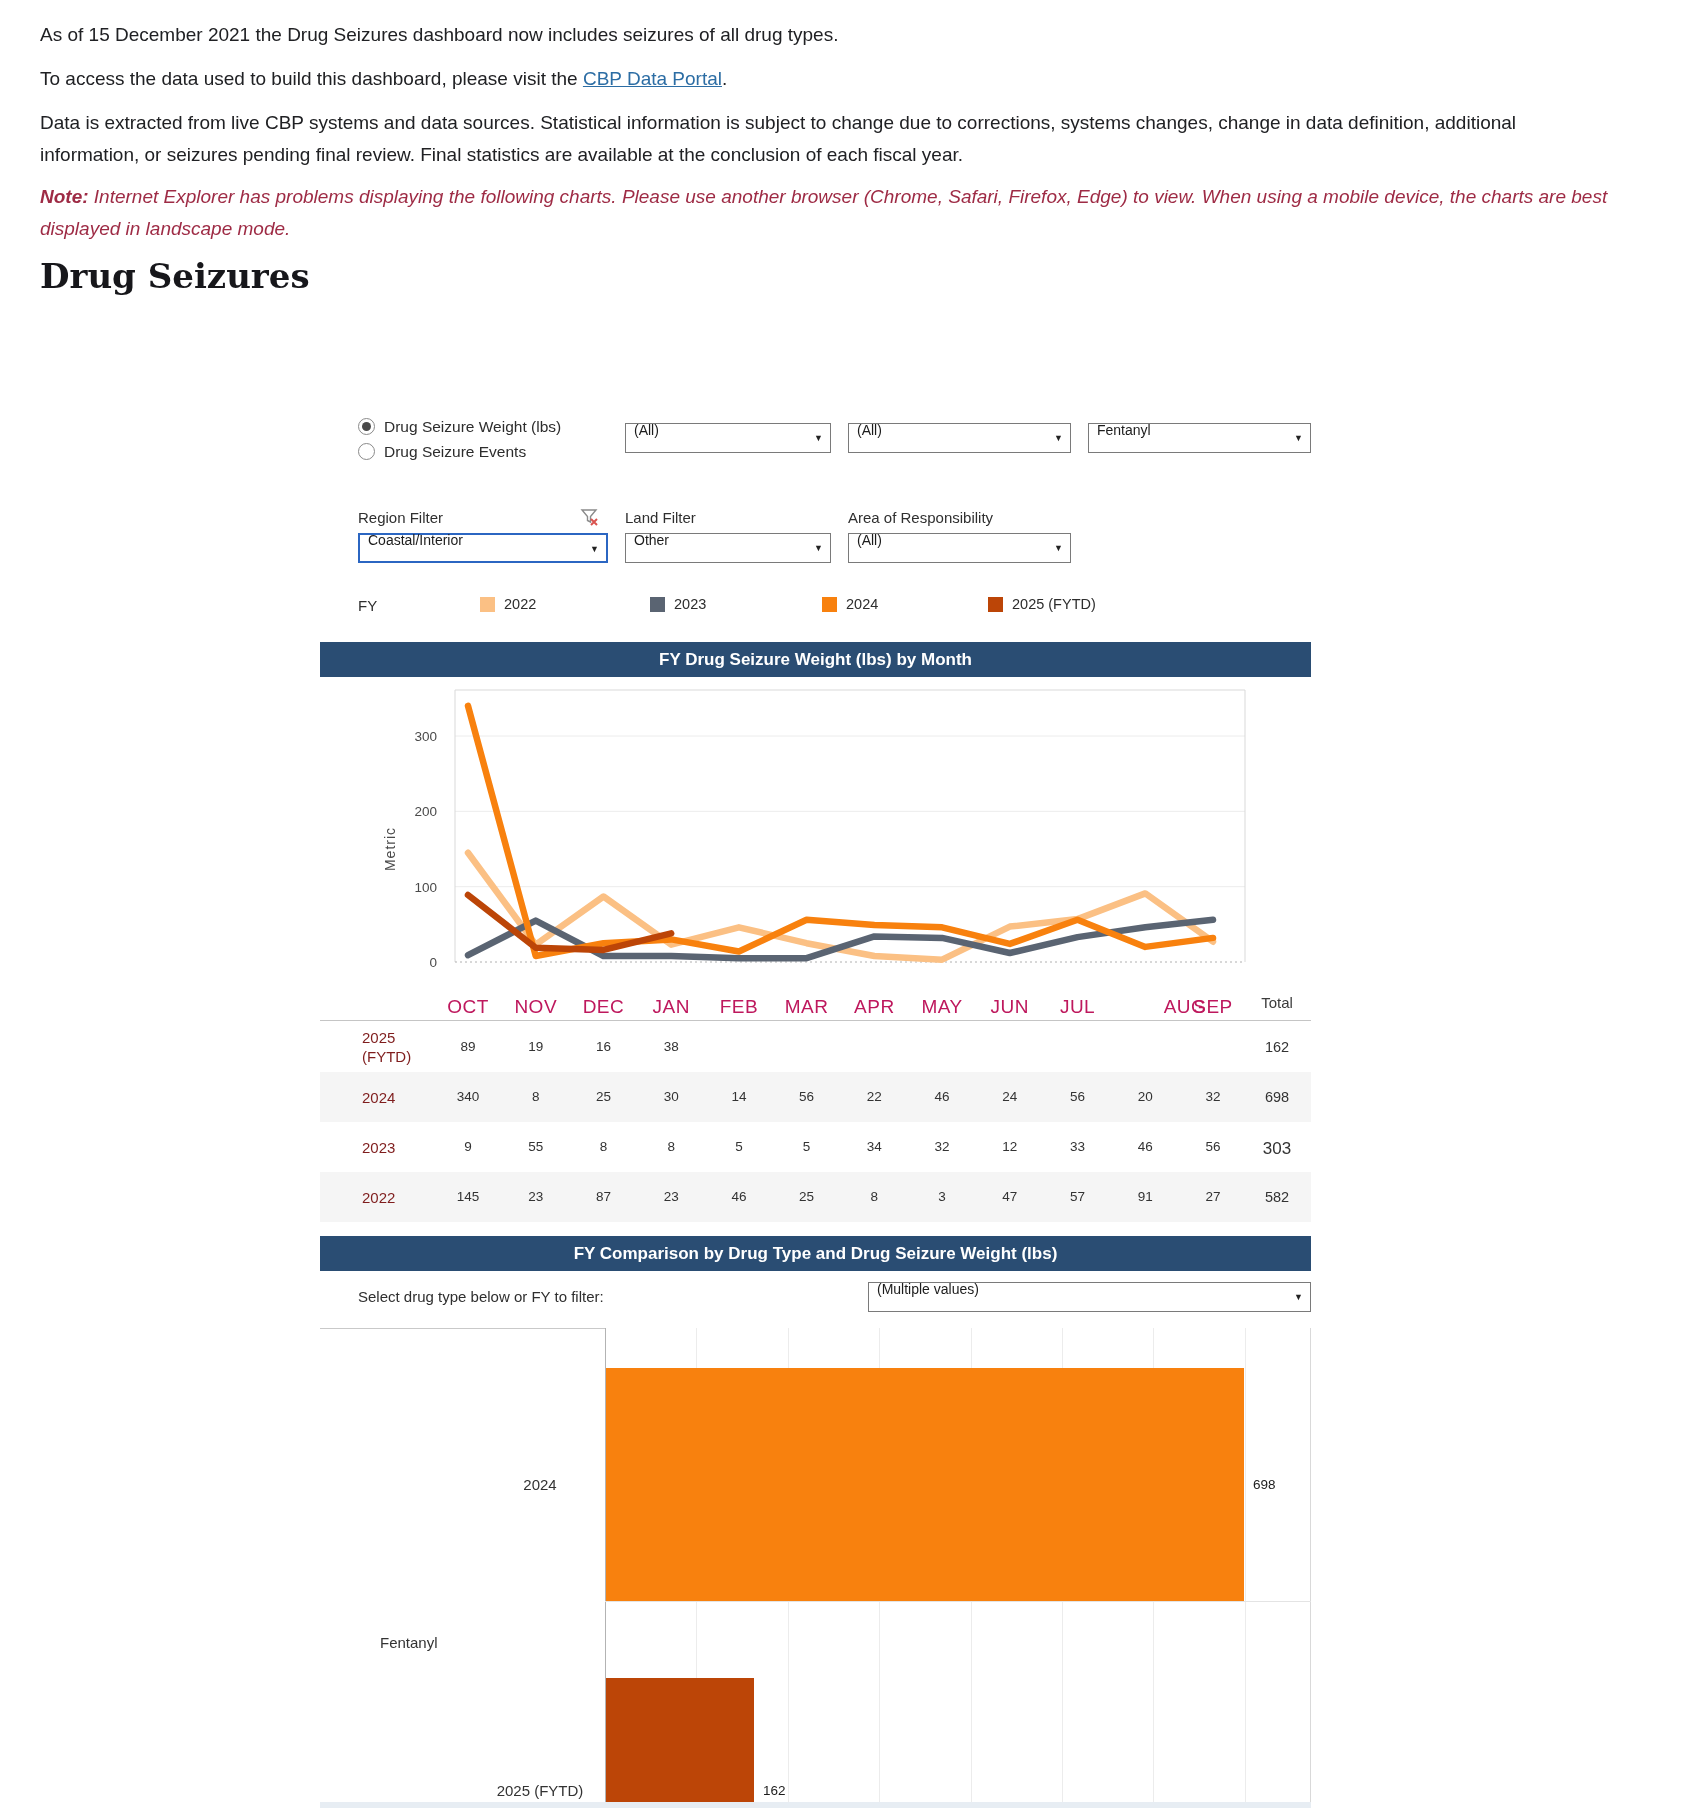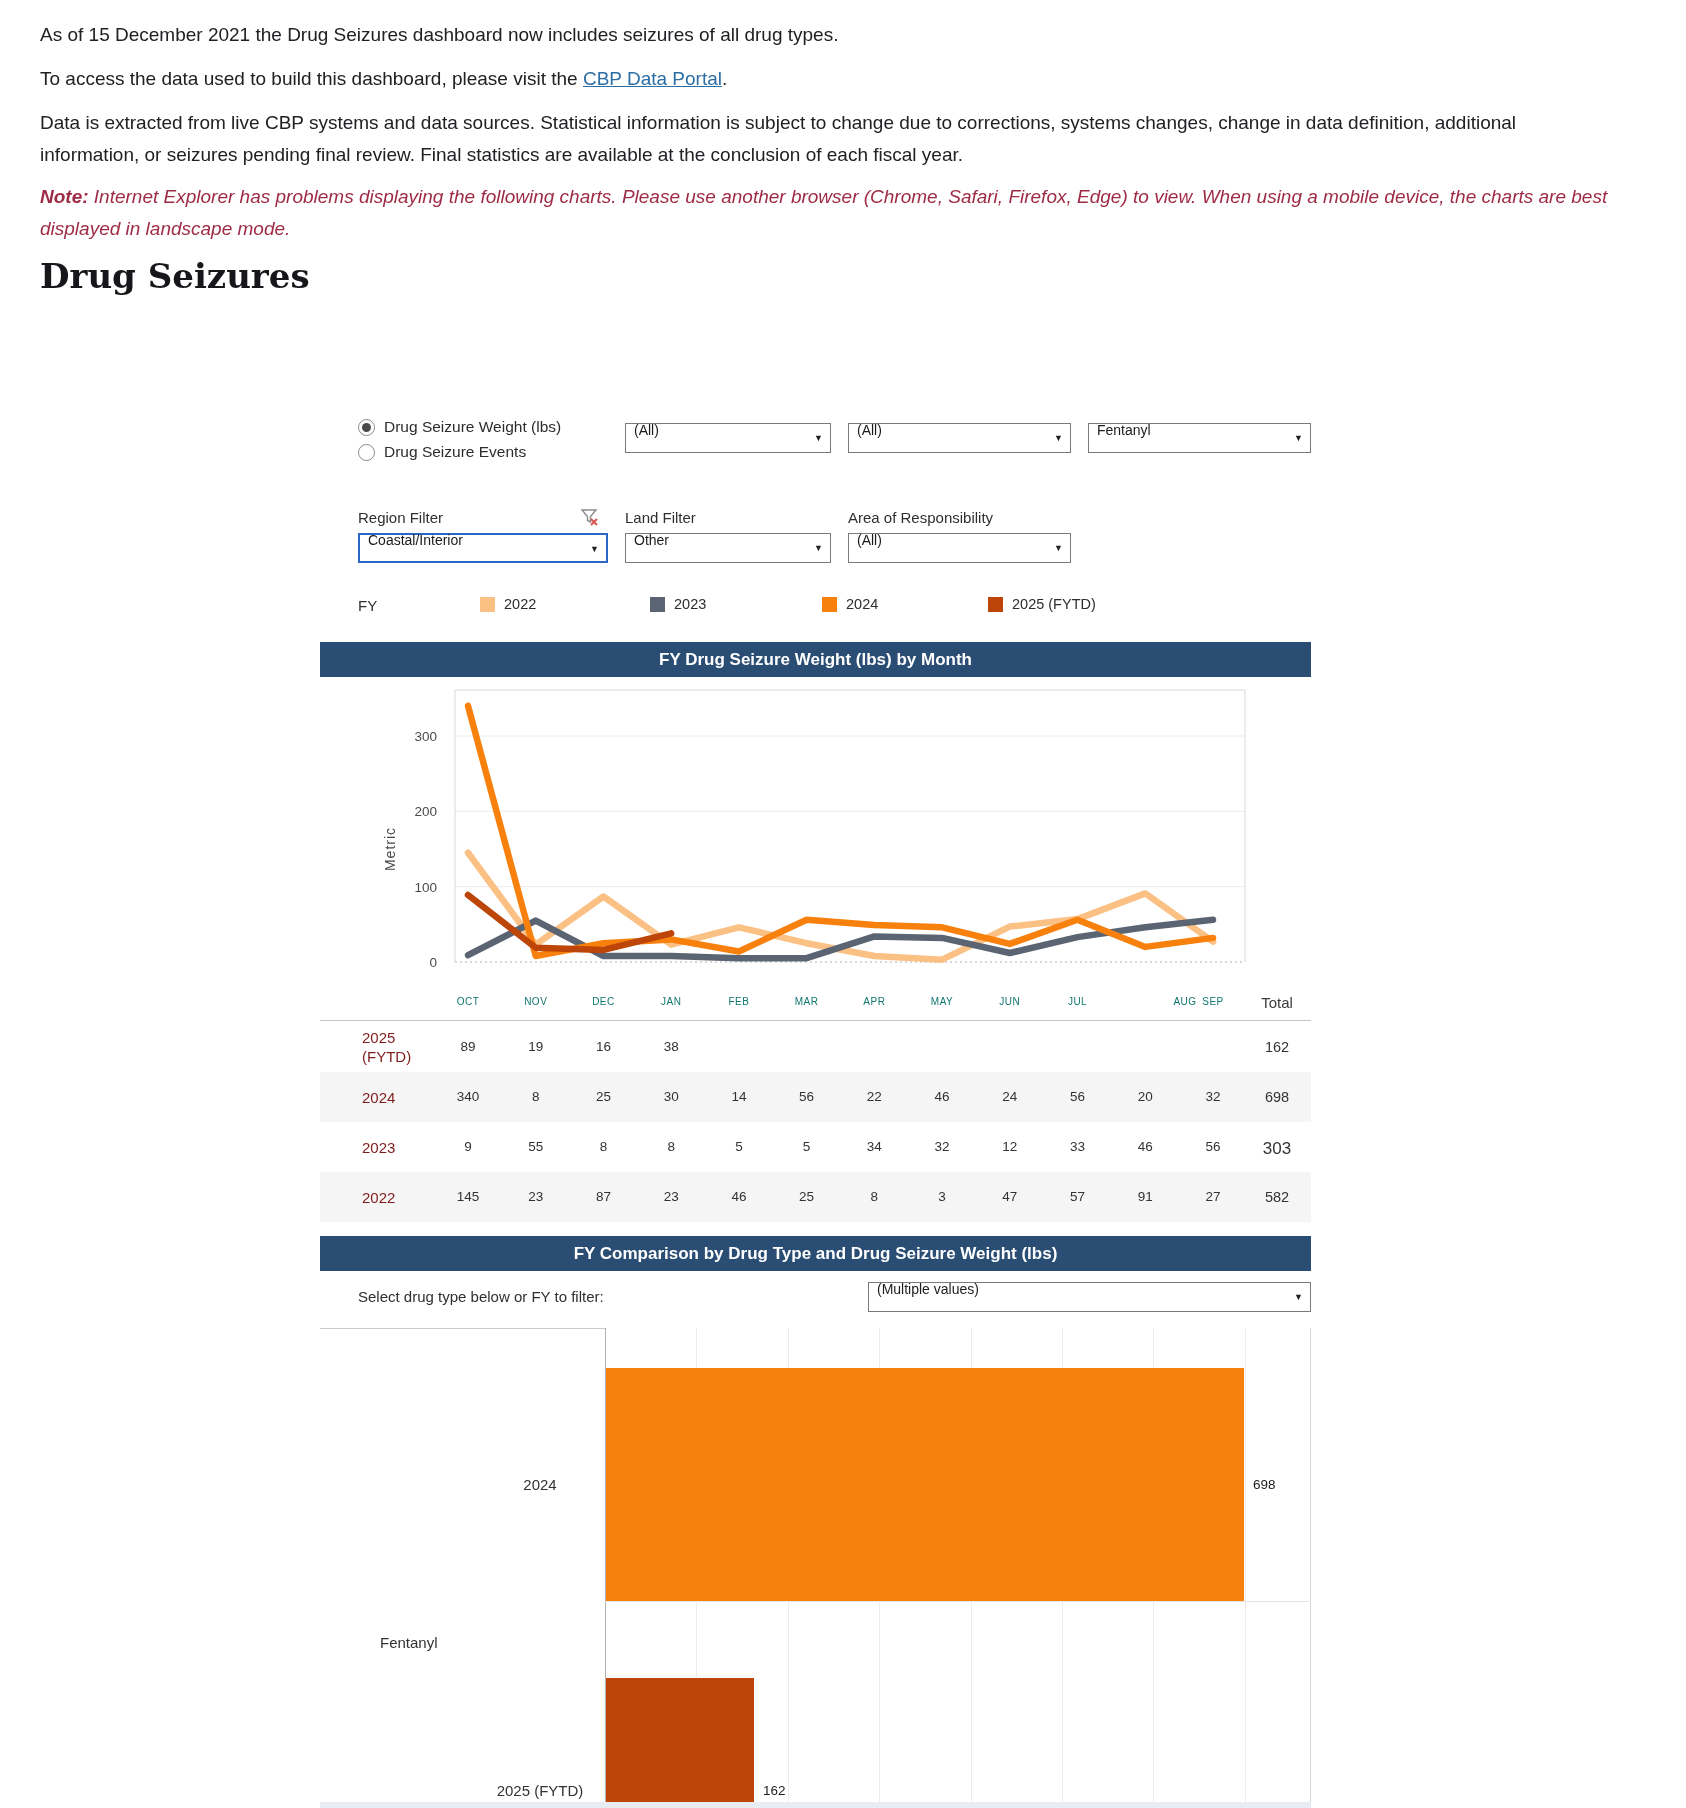--- a/index.html
+++ b/index.html
@@ -11,35 +11,35 @@
   .note b{font-weight:bold;}
   a.link{color:#2c6da4;text-decoration:underline;cursor:pointer;}
   h1.pgtitle{font-family:"DejaVu Serif","Liberation Serif",serif;font-size:34px;font-weight:700;
              color:#17171b;margin:0;}
   
   .dd{background:#fff;border:1px solid #7a7a7a;box-sizing:border-box;font-size:14px;color:#1c1c1c;
       display:flex;align-items:center;padding:0 22px 16px 8px;position:absolute;height:30px;cursor:pointer;}
   .dd .arrow{position:absolute;right:7px;top:9px;font-size:9px;color:#222;}
   .dd.focused{border:2px solid #2b66c2;}
   
-  .radio-row{display:flex;align-items:flex-end;margin-bottom:7px;cursor:pointer;}
+  .radio-row{display:flex;align-items:flex-start;margin-bottom:7px;cursor:pointer;}
   .rcirc{width:15px;height:15px;border-radius:50%;border:1px solid #8a8a8a;background:#fff;
          margin-right:9px;position:relative;flex:0 0 auto;}
   .rcirc.sel::after{content:"";position:absolute;left:3px;top:3px;width:9px;height:9px;border-radius:50%;background:#4a4a4a;}
   .radio-row span.lbl{font-size:15.5px;color:#2d2d2d;}
   .ctl-label{font-size:15px;color:#2f2f2f;}
   .btn-reset{background:#2a4d73;color:#fff;font-weight:bold;font-size:16.5px;border:none;cursor:pointer;
              display:flex;align-items:center;justify-content:center;}
   .titlebar{background:#2a4d73;color:#fff;font-weight:bold;font-size:17px;display:flex;
             align-items:center;justify-content:center;}
   .legend-item{position:absolute;display:flex;align-items:center;cursor:pointer;}
   .legend-item .sw{width:15px;height:15px;margin-right:9px;}
   .legend-item .lt{font-size:14.5px;color:#2d2d2d;}
   
-  .hdr-cell{position:absolute;font-size:10px;color:#0f766e;letter-spacing:.5px;transform:translateX(-50%);}
+  .hdr-cell{position:absolute;font-size:19px;color:#be185d;letter-spacing:.5px;transform:translateX(-50%);}
   .hdr-total{position:absolute;font-size:15px;color:#3c3c3c;transform:translateX(-50%);letter-spacing:0;}
   .trow{position:absolute;left:0;width:991px;height:50px;}
   .trow.shaded{background:#f5f5f5;}
   .trow .rl{position:absolute;left:42px;top:0;height:50px;display:flex;align-items:center;
             font-size:15px;color:#7f1d1d;line-height:19px;}
   .tcell{position:absolute;transform:translateX(-50%);font-size:13.5px;color:#333;top:17px;}
   
   .vgrid{position:absolute;top:0;width:1px;height:474px;background:#ececec;}
   .bc-label{position:absolute;font-size:15px;color:#333;}
   .bar-val{position:absolute;font-size:13.5px;color:#1c1c1c;}

